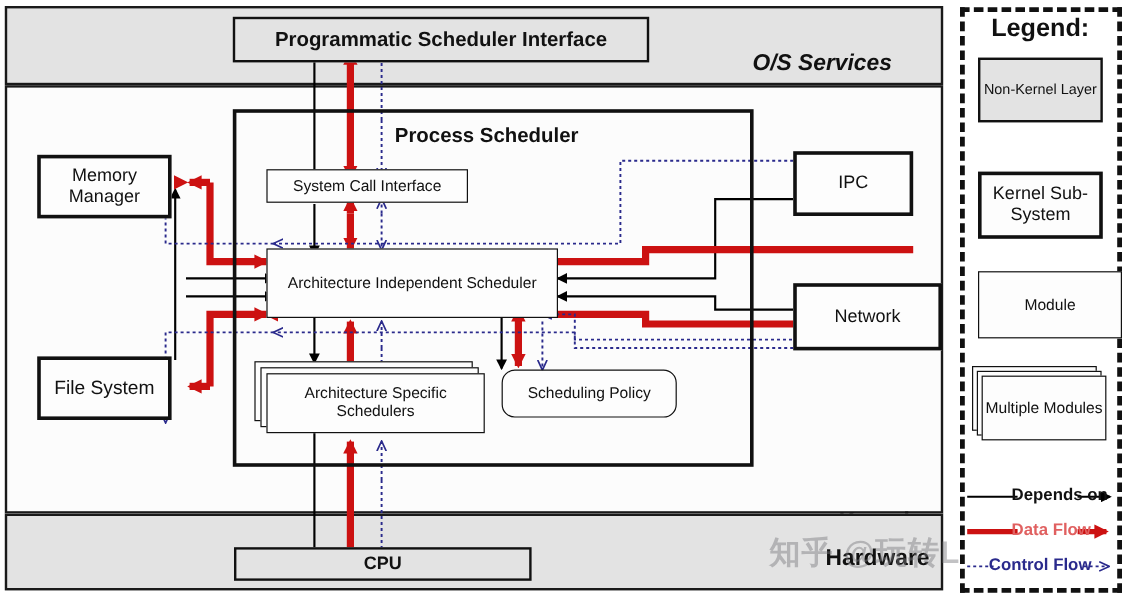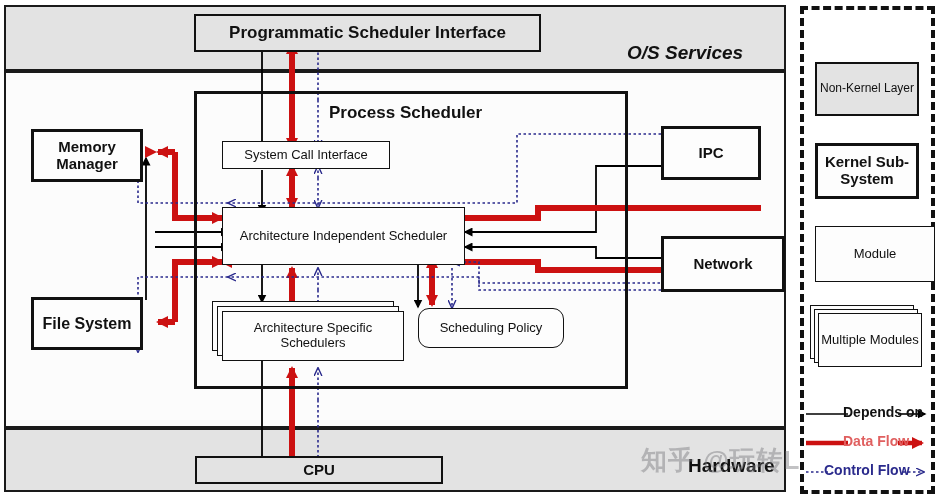--- a/index.html
+++ b/index.html
@@ -8,21 +8,21 @@
 
   
   .band{position:absolute;box-sizing:border-box;}
   .band-gray{background:#e3e3e3;border:2px solid #1a1a1a;}
   .band-white{background:#fcfcfc;border:2px solid #1a1a1a;}
   .band-label{position:absolute;font-weight:bold;color:#111;white-space:nowrap;}
 
   
   .box{position:absolute;box-sizing:border-box;display:flex;align-items:center;
        justify-content:center;text-align:center;line-height:1.12;color:#111;background:#fdfdfd;}
-  .box-kernel{border:3px solid #111;font-weight:bold;}
+  .box-kernel{border:3px solid #111;font-weight:normal;}
   .box-module{border:1.5px solid #111;font-weight:normal;}
   .box-nonkernel{border:2px solid #111;background:#e3e3e3;font-weight:bold;}
   .box-group{position:absolute;box-sizing:border-box;border:3px solid #111;background:transparent;}
   .group-title{position:absolute;font-weight:bold;color:#111;white-space:nowrap;}
 
   
   .stack-back{position:absolute;box-sizing:border-box;border:1.5px solid #111;background:#fdfdfd;}
 
   
   svg.wires{position:absolute;left:0;top:0;width:941px;height:500px;pointer-events:none;}
@@ -170,22 +170,23 @@
   </div>
 
   <div class="box box-nonkernel" style="left:195px;top:456px;width:248px;height:28px;font-size:15px;">
     <span>CPU</span>
   </div>
 
   <div class="wm" style="left:641px;top:443px;font-size:26px;">知乎 @玩转Linux内核</div>
 
   <div id="legend" style="left:800px;top:6px;width:135px;height:488px;"></div>
 
-
-  <div class="box box-nonkernel" style="left:815px;top:62px;width:104px;height:54px;font-size:12px;font-weight:normal;">
+  <div class="legend-title" style="left:826px;top:12px;font-size:21px;">Legend:</div>
+
+  <div class="box box-nonkernel" style="left:815px;top:48px;width:104px;height:54px;font-size:12px;font-weight:normal;">
     <span>Non-Kernel Layer</span>
   </div>
 
   <div class="box box-kernel" style="left:815px;top:143px;width:104px;height:56px;font-size:15px;">
     <span>Kernel Sub-System</span>
   </div>
 
   <div class="box box-module" style="left:815px;top:226px;width:120px;height:56px;font-size:13px;text-align:center;">
     <span>Module</span>
   </div>

